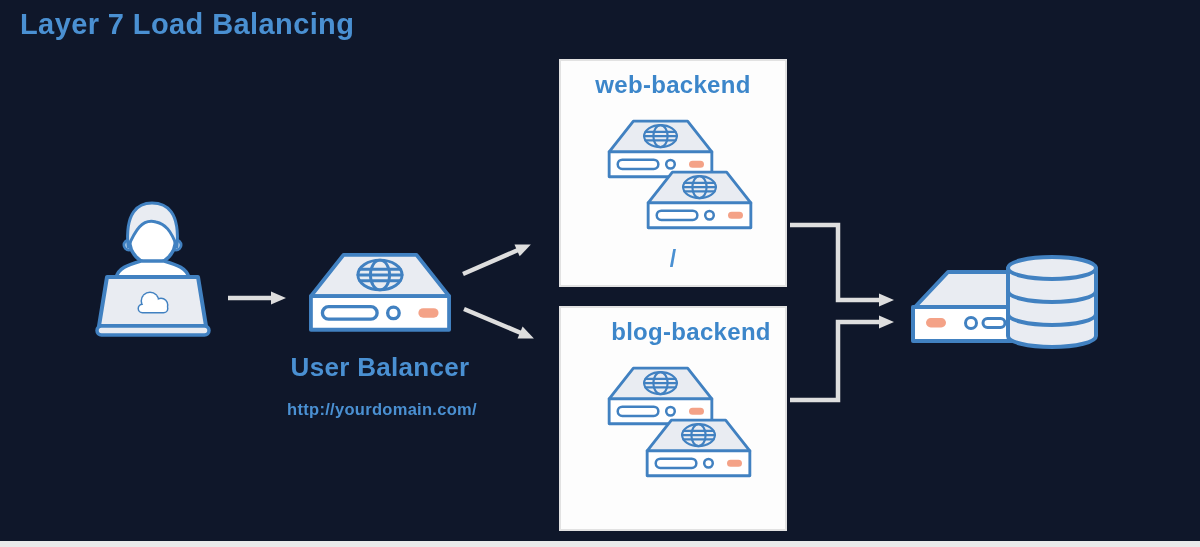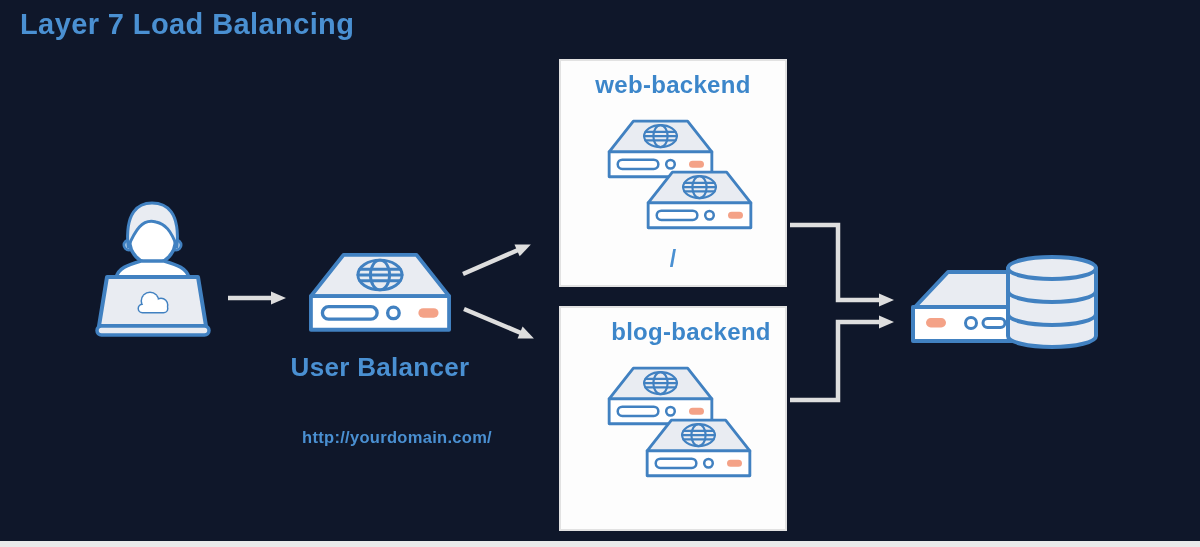--- a/index.html
+++ b/index.html
@@ -122,21 +122,21 @@
         <path class="st4 f-none" d="M1008,314 a44,11 0 0 0 88,0"></path>
       </g>
     </g>
   </svg>
 
   <div id="title">Layer 7 Load Balancing</div>
 
 
   <div class="lbl node-label" style="left:280px; top:352px; width:200px;">User Balancer</div>
 
-  <div class="lbl url-label" style="left:272px; top:428px; width:220px;text-align:right;">http://yourdomain.com/</div>
+  <div class="lbl url-label" style="left:272px; top:400px; width:220px;">http://yourdomain.com/</div>
 
   <div class="lbl box-header-label" style="left:560px; top:71px; width:226px;">web-backend</div>
 
   <div class="lbl route-label" style="left:612px; top:246px; width:122px;">/</div>
 
   <div class="lbl box-header-label" style="left:560px; top:318px; width:226px;margin-left:18px;">blog-backend</div>
 
 
 
   <div id="bottom-bar"></div>

